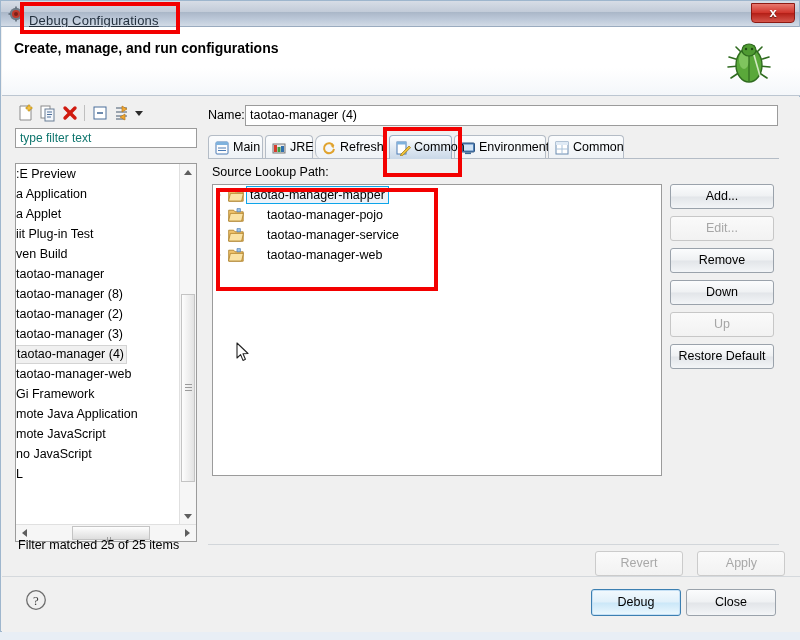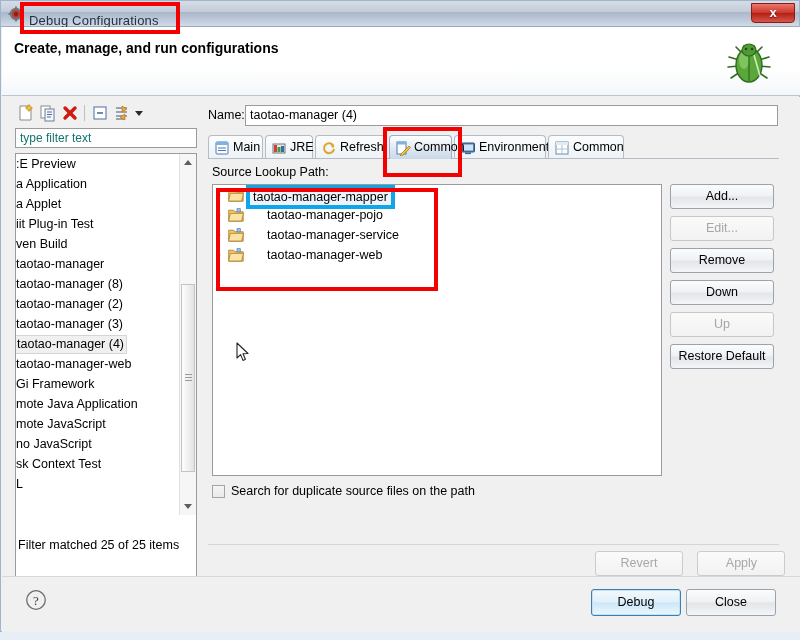--- a/index.html
+++ b/index.html
@@ -38,20 +38,21 @@
   .title-icon {
     position: absolute; left: 7px; top: 5px;
     width: 16px; height: 16px;
   }
   .title-text {
     position: absolute; left: 28px; top: 12px;
     font-size: 13px;
     color: #24313f;
     letter-spacing: .2px;
     white-space: nowrap;
+    text-decoration: underline;
   }
   .close-btn {
     position: absolute; right: 4px; top: 2px;
     width: 44px; height: 20px;
     border-radius: 0 0 4px 4px;
     background: linear-gradient(to bottom, #e8786e 0%, #d0352c 48%, #b41f17 52%, #d5564c 100%);
     border: 1px solid #8d1a13;
     box-sizing: border-box;
     color: #ffffff;
     font-size: 13px;
@@ -111,22 +112,22 @@
     width: 182px; height: 20px;
     border: 1px solid #9b9b9b;
     box-sizing: border-box;
     background: #fff;
     font-size: 12px;
     color: #0f766e;
     padding: 2px 0 0 4px;
   }
 
   .tree-box {
-    position: absolute; left: 1px; top: 52px;
-    width: 182px; height: 471px;
+    position: absolute; left: 1px; top: 62px;
+    width: 182px; height: 379px;
     border: 1px solid #9b9b9b;
     box-sizing: border-box;
     background: #fff;
     overflow: hidden;
     text-decoration: underline;
   }
   .tree-list {
     position: absolute; left: 0; top: 0;
     width: 163px; height: 361px;
     overflow: hidden;
@@ -307,21 +308,21 @@
     position: absolute; left: 15px; top: 3px;
     width: 16px; height: 14px;
   }
   .slp-item .lbl {
     position: relative;
     margin-left: 40px;
     display: inline-block;
   }
   .slp-item.selected .lbl {
     background: #eef3f9;
-    border: 4px solid #0ea5e9;
+    border: 1px solid #0ea5e9;
     padding: 0 3px;
     margin-left: 19px;
     line-height: 16px;
     height: 16px;
   }
 
   
   .side-buttons { position: absolute; left: 462px; top: 25px; width: 108px; }
   .btn {
     display: block;
@@ -547,21 +548,20 @@
               <div class="tree-item"><span class="lbl"> taotao-manager</span></div>
               <div class="tree-item"><span class="lbl"> taotao-manager (8)</span></div>
               <div class="tree-item"><span class="lbl"> taotao-manager (2)</span></div>
               <div class="tree-item"><span class="lbl"> taotao-manager (3)</span></div>
               <div class="tree-item selected"><span class="lbl"> taotao-manager (4)</span></div>
               <div class="tree-item"><span class="lbl"> taotao-manager-web</span></div>
               <div class="tree-item"><span class="lbl">Gi Framework</span></div>
               <div class="tree-item"><span class="lbl">mote Java Application</span></div>
               <div class="tree-item"><span class="lbl">mote JavaScript</span></div>
               <div class="tree-item"><span class="lbl">no JavaScript</span></div>
-              <div class="tree-item"><span class="lbl">sk Context Test</span></div>
               <div class="tree-item"><span class="lbl">L</span></div>
             </div>
 
           <div class="v-scroll">
             <div class="v-arrow-up">
               <svg width="16" height="17" viewBox="0 0 16 17">
                   <path d="M8 6 l4 5 -8 0 z" fill="#5e5e5e"></path>
                 </svg>
             </div>
             <div class="v-thumb">
@@ -613,21 +613,21 @@
                     <line x1="4" y1="8" x2="12" y2="8"></line>
                     <line x1="4" y1="10.5" x2="12" y2="10.5"></line>
                   </g>
                 </svg></span><span>Main</span></div>
             <div class="tab" style="left: 57px; width: 48px;"><span class="ticon"><svg width="16" height="16" viewBox="0 0 16 16">
                   <rect x="2" y="4" width="12" height="9" fill="#e8e8e8" stroke="#777"></rect>
                   <rect x="3" y="5" width="3" height="7" fill="#d73c2c"></rect>
                   <rect x="6.5" y="7" width="3" height="5" fill="#3f9b3f"></rect>
                   <rect x="10" y="6" width="3" height="6" fill="#2f6fae"></rect>
                 </svg></span><span>JRE</span></div>
-            <div class="tab" style="left: 107px; width: 72px;"><span class="ticon"><svg width="16" height="16" viewBox="0 0 16 16">
+            <div class="tab" style="left: 107px; width: 72px; border-radius: 7px;"><span class="ticon"><svg width="16" height="16" viewBox="0 0 16 16">
                   <path d="M12.5 6 A5 5 0 1 0 13 9" fill="none" stroke="#e0a32e" stroke-width="2"></path>
                   <path d="M9.5 5.5 l3.6 -0.7 -0.6 3.6 z" fill="#e0a32e"></path>
                 </svg></span><span>Refresh</span></div>
             <div class="tab active" style="left: 181px; width: 63px;"><span class="ticon"><svg width="16" height="16" viewBox="0 0 16 16">
                   <rect x="2" y="2" width="9" height="12" fill="#ffffff" stroke="#4a7ab5"></rect>
                   <rect x="2" y="2" width="9" height="2.5" fill="#7fb2dd"></rect>
                   <path d="M6 14 l8 -8 1.6 1.6 -8 8 -2.2 0.6 z" fill="#f0c33c" stroke="#9a7610" stroke-width="0.7"></path>
                 </svg></span><span>Common</span></div>
             <div class="tab" style="left: 246px; width: 92px;"><span class="ticon"><svg width="16" height="16" viewBox="0 0 16 16">
                   <rect x="1.5" y="3" width="13" height="9" rx="1" fill="#4f80b8" stroke="#2f5580"></rect>
@@ -671,24 +671,20 @@
 
           <div class="side-buttons">
               <div class="btn">Add...</div>
               <div class="btn disabled">Edit...</div>
               <div class="btn">Remove</div>
               <div class="btn">Down</div>
               <div class="btn disabled">Up</div>
               <div class="btn">Restore Default</div>
             </div>
 
-          <div class="dup-check">
-            <span class="cbox"></span>
-            <span class="ctext">Search for duplicate source files on the path</span>
-          </div>
         </div>
 
         <div class="content-divider"></div>
 
         <div class="ra-row">
           <span class="ra-btn">Revert</span>
           <span class="ra-btn">Apply</span>
         </div>
       </div>
     </div>

